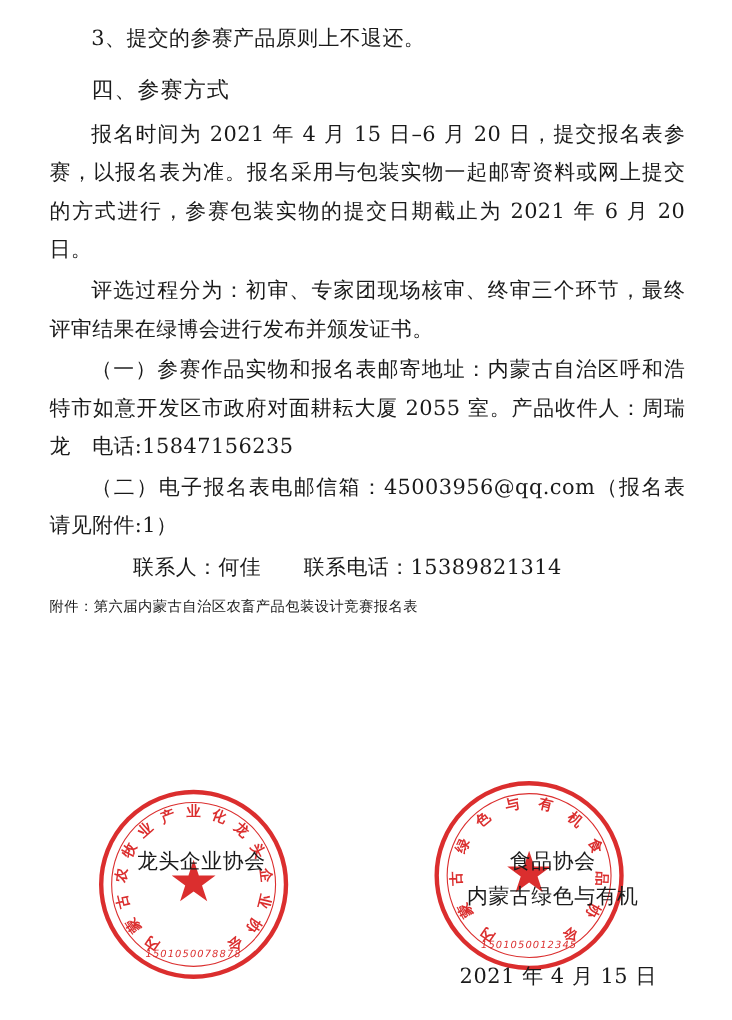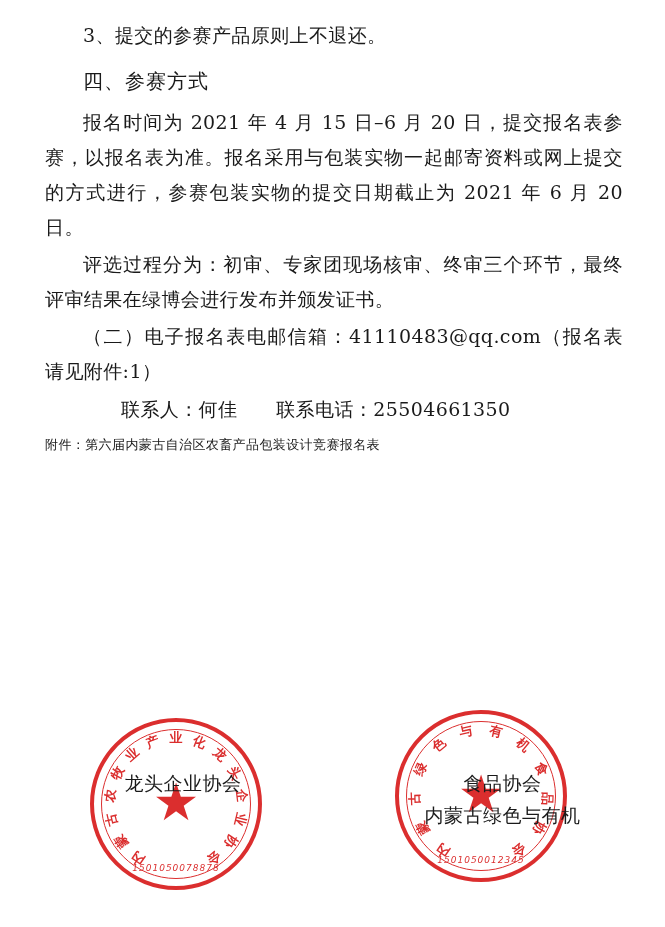--- a/index.html
+++ b/index.html
@@ -161,24 +161,25 @@
 
     <p class="para indent2">3、提交的参赛产品原则上不退还。</p>
 
     <h2 class="heading">四、参赛方式</h2>
 
     <p class="para indent2">报名时间为 2021 年 4 月 15 日–6 月 20 日，提交报名表参赛，以报名表为准。报名采用与包装实物一起邮寄资料或网上提交的方式进行，参赛包装实物的提交日期截止为 2021 年 6 月 20 日。</p>
 
     <p class="para indent2">评选过程分为：初审、专家团现场核审、终审三个环节，最终评审结果在绿博会进行发布并颁发证书。</p>
 
 
-
-    <p class="para indent2 mono-ish">（二）电子报名表电邮信箱：41110483@qq.com（报名表请见附件:1）</p>
-
-    <p class="contact-line">联系人：何佳　　联系电话：25504661350</p>
+    <p class="para indent2">（一）参赛作品实物和报名表邮寄地址：内蒙古自治区呼和浩特市如意开发区市政府对面耕耘大厦 2055 室。产品收件人：周瑞龙　电话:15847156235</p>
+
+    <p class="para indent2 mono-ish">（二）电子报名表电邮信箱：45003956@qq.com（报名表请见附件:1）</p>
+
+    <p class="contact-line">联系人：何佳　　联系电话：15389821314</p>
 
     <p class="attach-line">附件：第六届内蒙古自治区农畜产品包装设计竞赛报名表</p>
 
   </div>
 
   <div class="seal-area">
 
     <div class="seal seal-left">
       <div class="seal-inner"></div>
       <div class="star"></div>
@@ -226,14 +227,15 @@
 
   <div class="sig sig-left">
     <div>龙头企业协会</div>
   </div>
 
   <div class="sig sig-right">
     <div>食品协会</div>
     <div>内蒙古绿色与有机</div>
   </div>
 
+  <div class="sig sig-date">2021 年 4 月 15 日</div>
 
 </div>
 
 </body></html>

